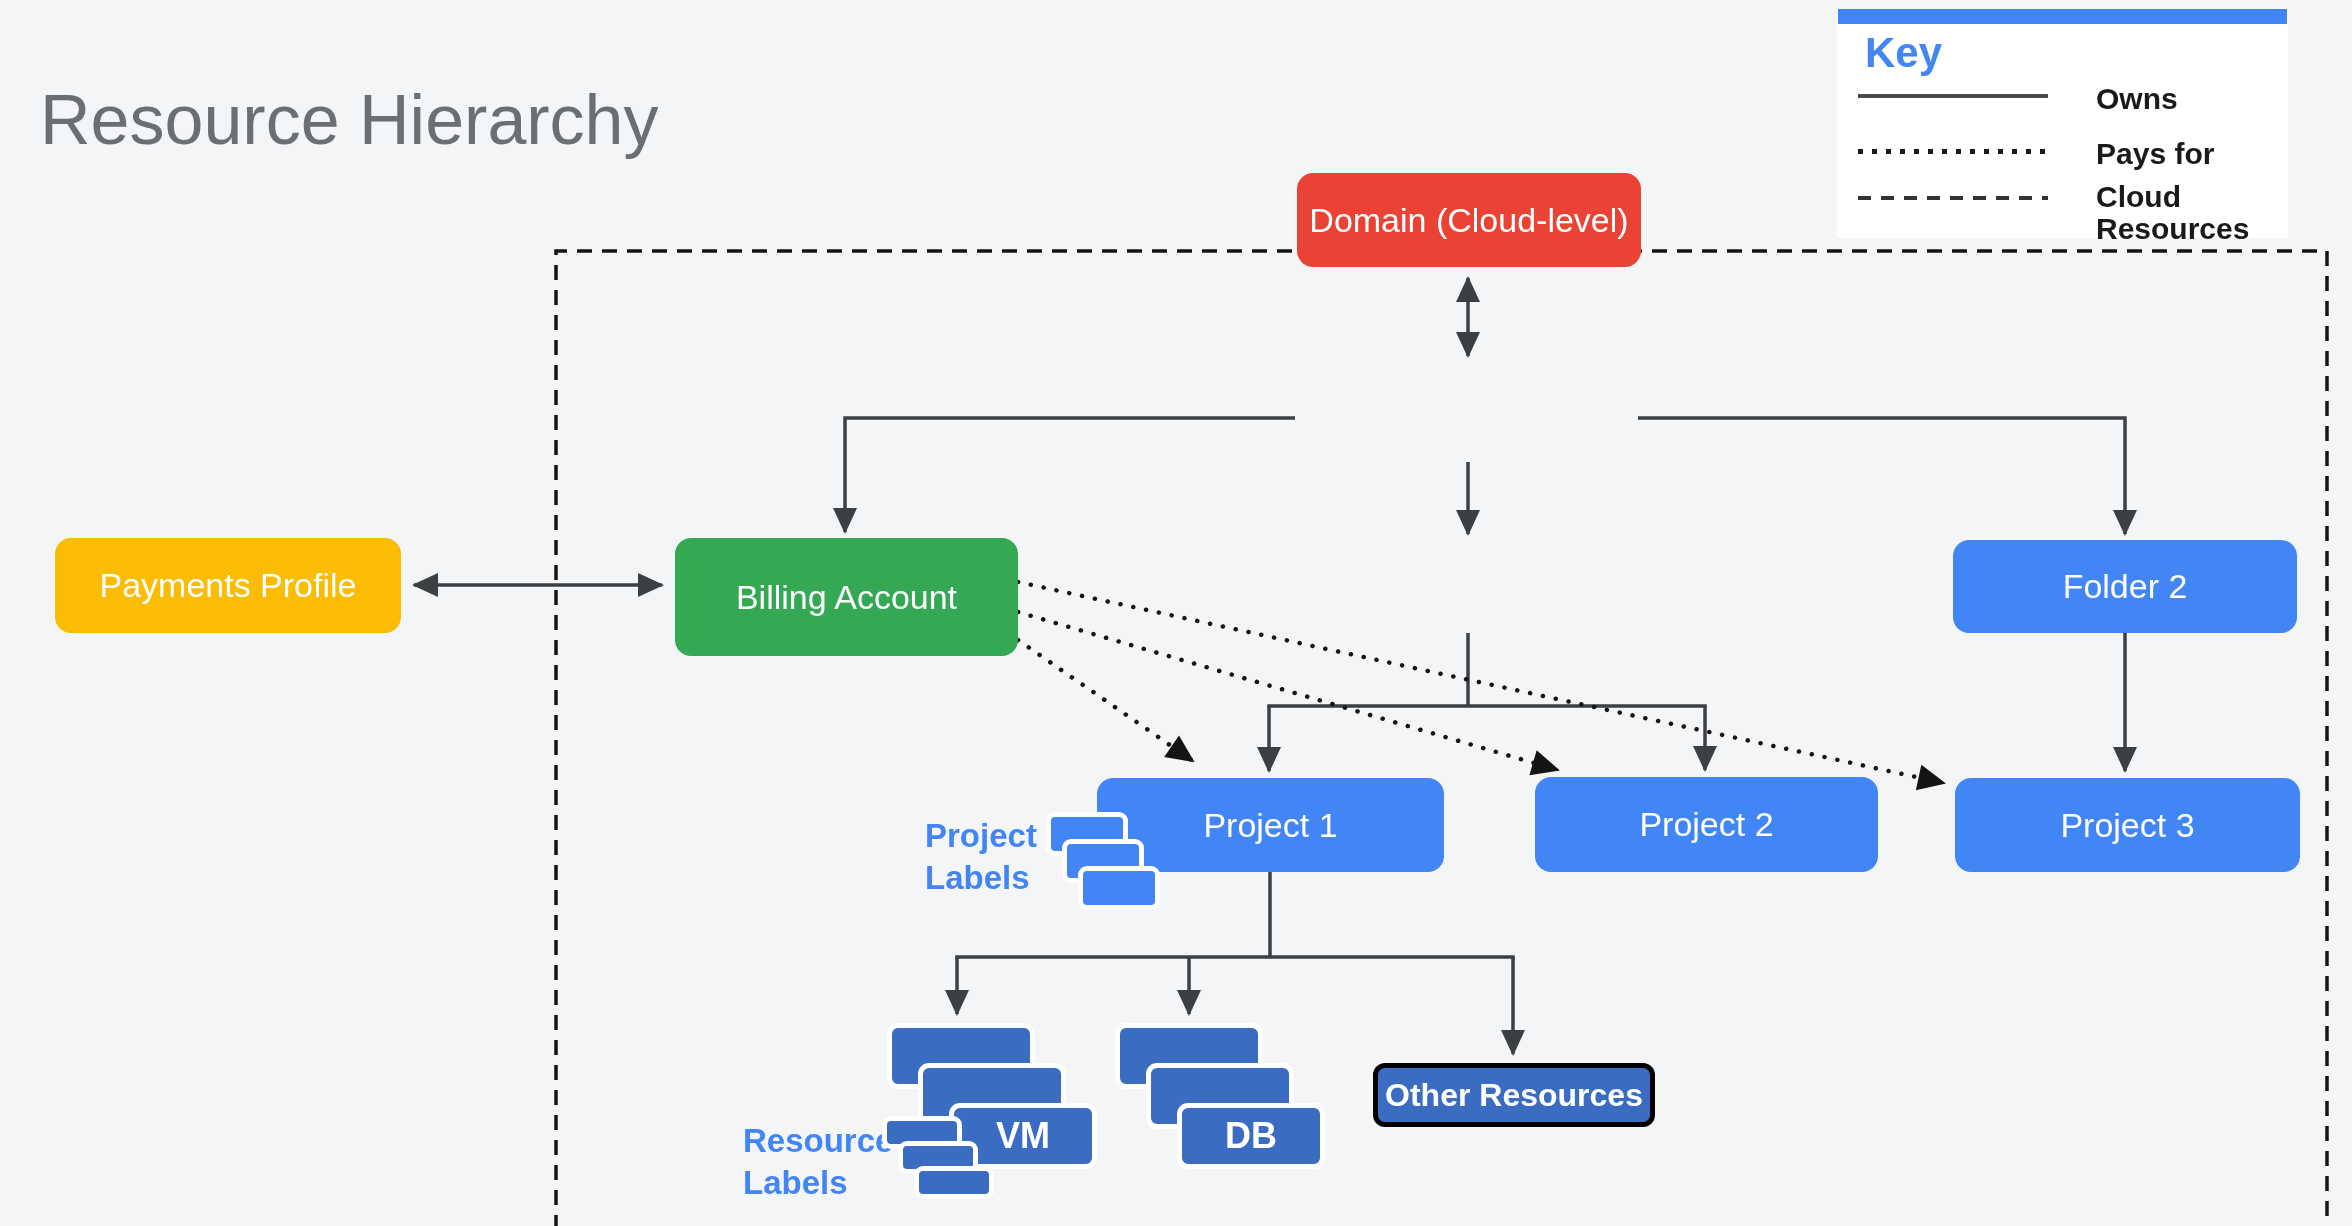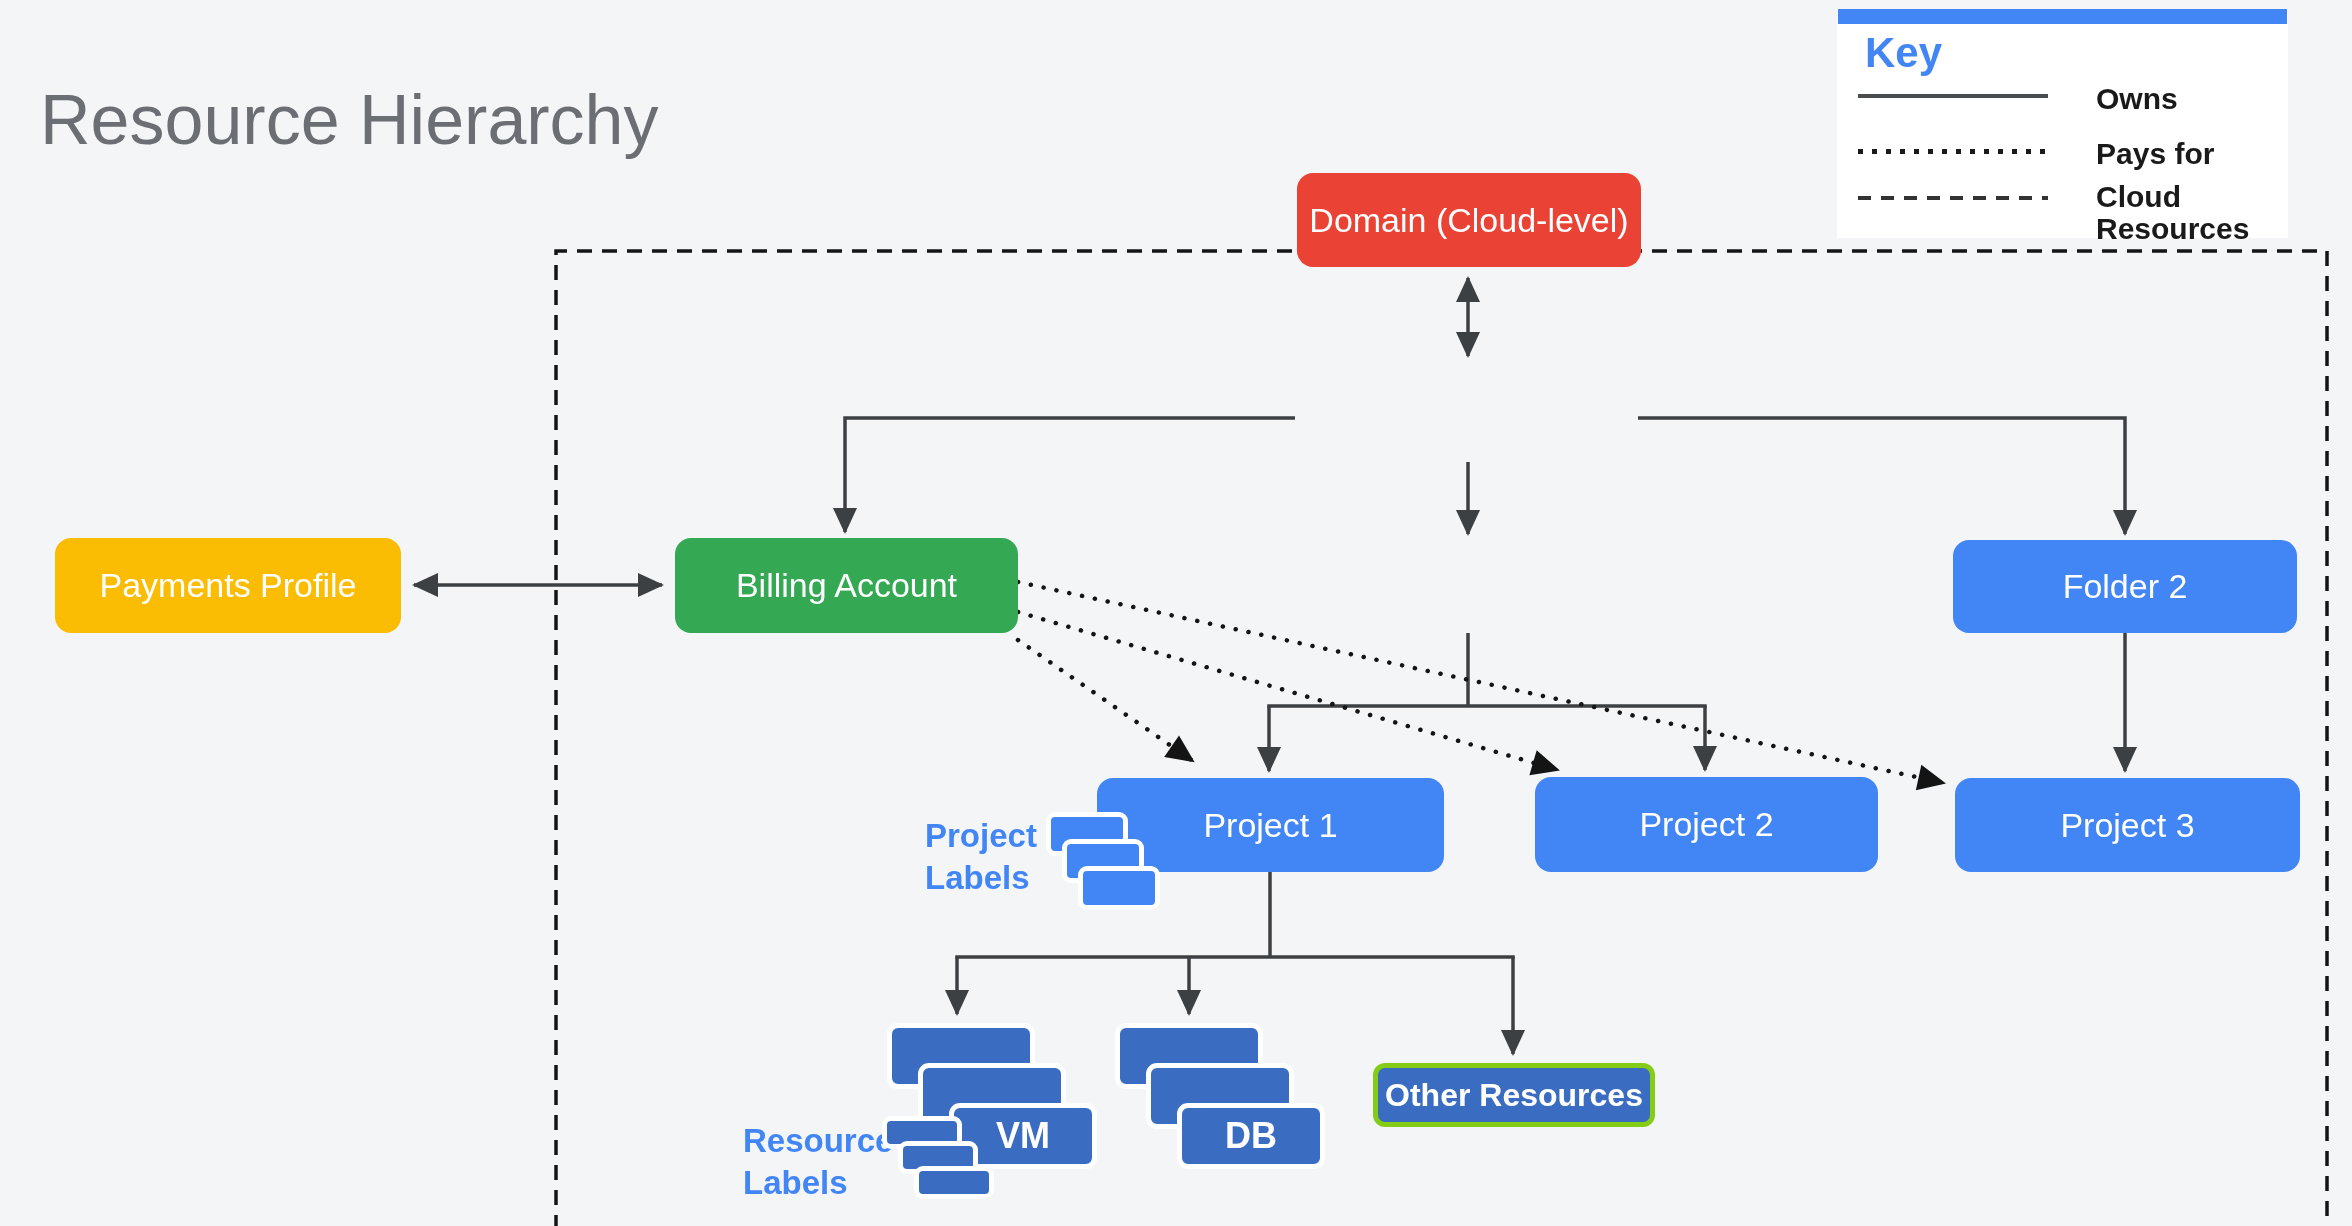--- a/index.html
+++ b/index.html
@@ -24,21 +24,21 @@
   .node{position:absolute;border-radius:16px;display:flex;align-items:center;justify-content:center;
     color:#fff;font-weight:400;font-size:34px;z-index:2;text-align:center;}
   .node.red{background:var(--c-red);}
   .node.green{background:var(--c-green);}
   .node.yellow{background:var(--c-yellow);}
   .node.blue{background:var(--c-blue);}
 
   .n-domain{left:1297px;top:173px;width:344px;height:94px;}
   .n-org{left:1295px;top:367px;width:344px;height:95px;}
   .n-payments{left:55px;top:538px;width:346px;height:95px;}
-  .n-billing{left:675px;top:538px;width:343px;height:95px;}
+  .n-billing{left:675px;top:538px;width:343px;height:118px;}
   .n-folder1{left:1293px;top:540px;width:345px;height:93px;}
   .n-folder2{left:1953px;top:540px;width:344px;height:93px;}
   .n-project1{left:1097px;top:778px;width:347px;height:94px;}
   .n-project2{left:1535px;top:777px;width:343px;height:95px;}
   .n-project3{left:1955px;top:778px;width:345px;height:94px;}
 
   .annot{position:absolute;color:var(--c-accent);font-weight:700;font-size:33px;line-height:42px;z-index:3;}
   .a-project-labels{left:925px;top:815px;width:125px;}
   .a-resource-labels{left:743px;top:1120px;width:150px;}
 
@@ -58,21 +58,21 @@
   .card{position:absolute;width:148px;height:66px;background:var(--c-darkblue);
     border:5px solid #fff;border-radius:11px;display:flex;align-items:center;justify-content:center;
     color:#fff;font-weight:700;font-size:36px;}
   .card.k1{left:0;top:0;}
   .card.k2{left:31px;top:40px;}
   .card.k3{left:62px;top:80px;}
   .st-vm{left:887px;top:1023px;width:220px;height:160px;}
   .st-db{left:1115px;top:1023px;width:220px;height:160px;}
 
   .n-other{position:absolute;left:1373px;top:1063px;width:282px;height:64px;background:var(--c-darkblue);
-    border:5px solid #84cc16;border-radius:12px;display:flex;align-items:center;justify-content:center;
+    border:5px solid #000000;border-radius:12px;display:flex;align-items:center;justify-content:center;
     color:#fff;font-weight:700;font-size:32px;z-index:3;}
 
   .legend{position:absolute;left:1837px;top:9px;width:451px;height:229px;background:#fff;z-index:5;}
   .legend-bar{position:absolute;left:1px;top:0;right:1px;height:15px;background:var(--c-accent);}
   .legend-title{position:absolute;left:28px;top:20px;font-size:42px;font-weight:700;color:var(--c-accent);}
   .legend-line{position:absolute;left:21px;width:190px;}
   .legend-line.solid{top:85px;height:4px;background:#4a4d50;}
   .legend-line.dotted{top:140px;height:5px;
     background:repeating-linear-gradient(to right,var(--c-keytext) 0 5px,transparent 5px 14px);}
   .legend-line.dashed{top:187px;height:4px;

